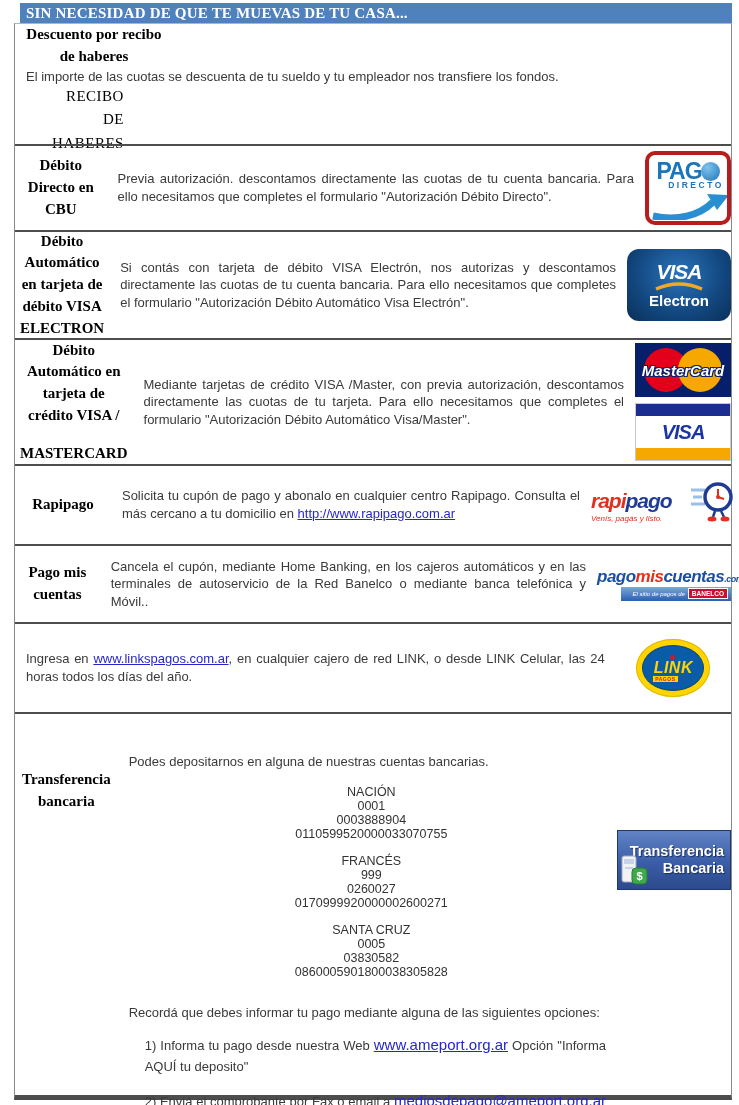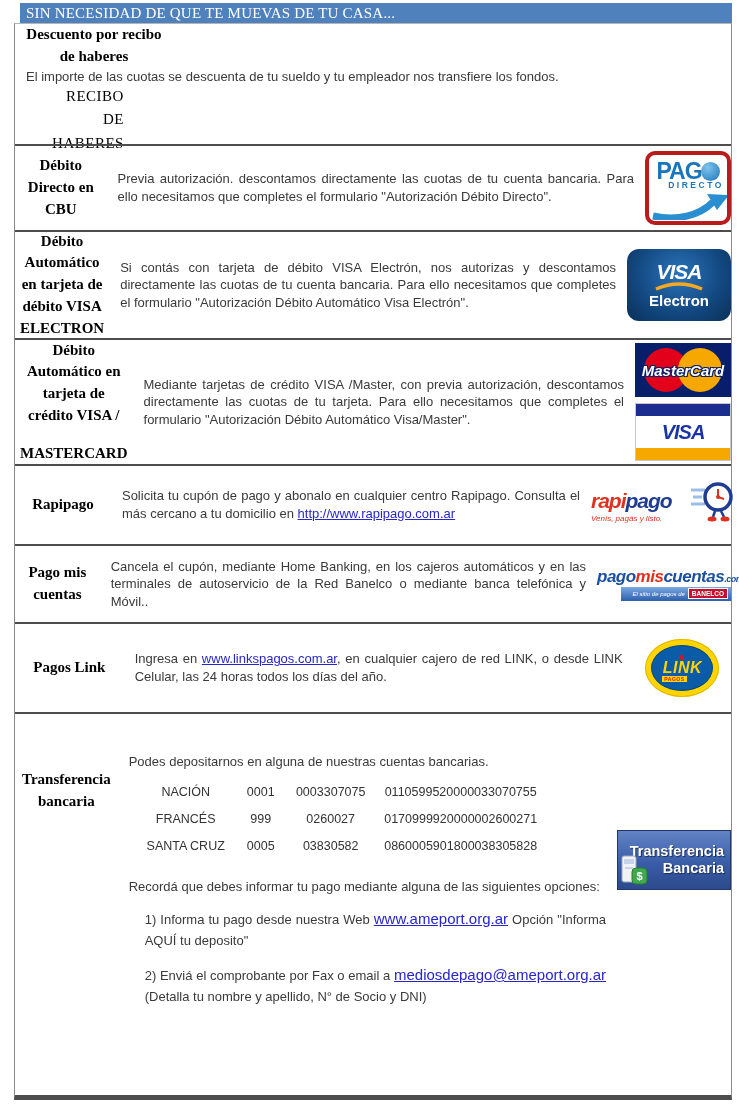--- a/index.html
+++ b/index.html
@@ -5,21 +5,21 @@
   html,body { margin:0; padding:0; background:#ffffff; }
   * { box-sizing:border-box; }
   .page {
     position:relative; width:739px; height:1105px; background:#fff;
     font-family:"Liberation Sans", sans-serif; overflow:hidden;
   }
   
   .header-bar {
     position:absolute; left:20px; top:3px; right:7px; height:20px;
     background:#4f81bd; color:#ffffff;
-    font-family:"Liberation Serif", serif; font-weight:normal; font-size:15px;
+    font-family:"Liberation Serif", serif; font-weight:bold; font-size:15px;
     line-height:20px; padding-left:6px; letter-spacing:0.2px;
   }
   
   .ptable {
     position:absolute; left:14px; top:23px; right:7px; bottom:5px;
     border-left:1px solid #8a8a8a; border-right:1px solid #8a8a8a;
     border-bottom:5px solid #4d4d4d; border-top:1px solid #b5b5b5;
     display:flex; flex-direction:column; background:#fff;
   }
   .row { display:flex; flex:0 0 auto; }
@@ -121,21 +121,21 @@
   .tb-icon { position:absolute; left:3px; bottom:3px; }
 
   
   .r7 .c-label { justify-content:flex-start; padding-top:55px; }
   .r7 .c-desc { display:block; padding-top:40px; }
   .r7 .c-logo { justify-content:flex-start; padding-top:116px; }
   .intro { margin:0; font-size:13px; color:#3a3a3a; }
   .bank-table { margin:16px 0 0 8px; font-size:12.5px; color:#333; }
   .bt-row { display:flex; align-items:center; }
   .bt-head { font-weight:bold; margin-bottom:6px; }
-  .bt-data { margin-top:13px; }
+  .bt-data { margin-top:13px;flex-direction:column; }
   .bt-c1 { width:98px; text-align:center; }
   .bt-c2 { width:52px; text-align:center; }
   .bt-c3 { width:88px; text-align:center; }
   .bt-c4 { width:172px; text-align:center; }
   .reminder { margin:26px 0 0 0; font-size:13px; color:#3a3a3a; text-align:justify; }
   .opt { margin:14px 0 0 16px; font-size:13px; color:#3a3a3a; text-align:justify; line-height:1.5; }
 </style>
 </head>
 <body>
 
@@ -274,23 +274,20 @@
           </div>
           <div class="pmc-bar">
             <span class="pmc-bar-text">El sitio de pagos de</span>
             <span class="pmc-badge">BANELCO</span>
           </div>
         </div>
       </div>
     </div>
 
     <div class="row r6">
-      <div class="c-label">
-        <div>Pagos Link</div>
-      </div>
       <div class="c-desc">
         <p class="desc-text">
           <span>Ingresa en</span>
           <a class="doc-link">www.linkspagos.com.ar</a><span>, en cualquier cajero de red LINK, o desde LINK Celular, las 24 horas todos los días del año.</span>
         </p>
       </div>
       <div class="c-logo">
         <div class="lk">
           <div class="lk-inner">
             <span class="lk-word">LINK</span>
@@ -305,21 +302,21 @@
       <div class="c-label">
         <div>Transferencia bancaria</div>
       </div>
       <div class="c-desc">
         <p class="intro">Podes depositarnos en alguna de nuestras cuentas bancarias.</p>
 
         <div class="bank-table">
           <div class="bt-row bt-data">
             <span class="bt-c1">NACIÓN</span>
             <span class="bt-c2">0001</span>
-            <span class="bt-c3">0003307075</span>
+            <span class="bt-c3">0003888904</span>
             <span class="bt-c4">0110599520000033070755</span>
           </div>
           <div class="bt-row bt-data">
             <span class="bt-c1">FRANCÉS</span>
             <span class="bt-c2">999</span>
             <span class="bt-c3">0260027</span>
             <span class="bt-c4">0170999920000002600271</span>
           </div>
           <div class="bt-row bt-data">
             <span class="bt-c1">SANTA CRUZ</span>

